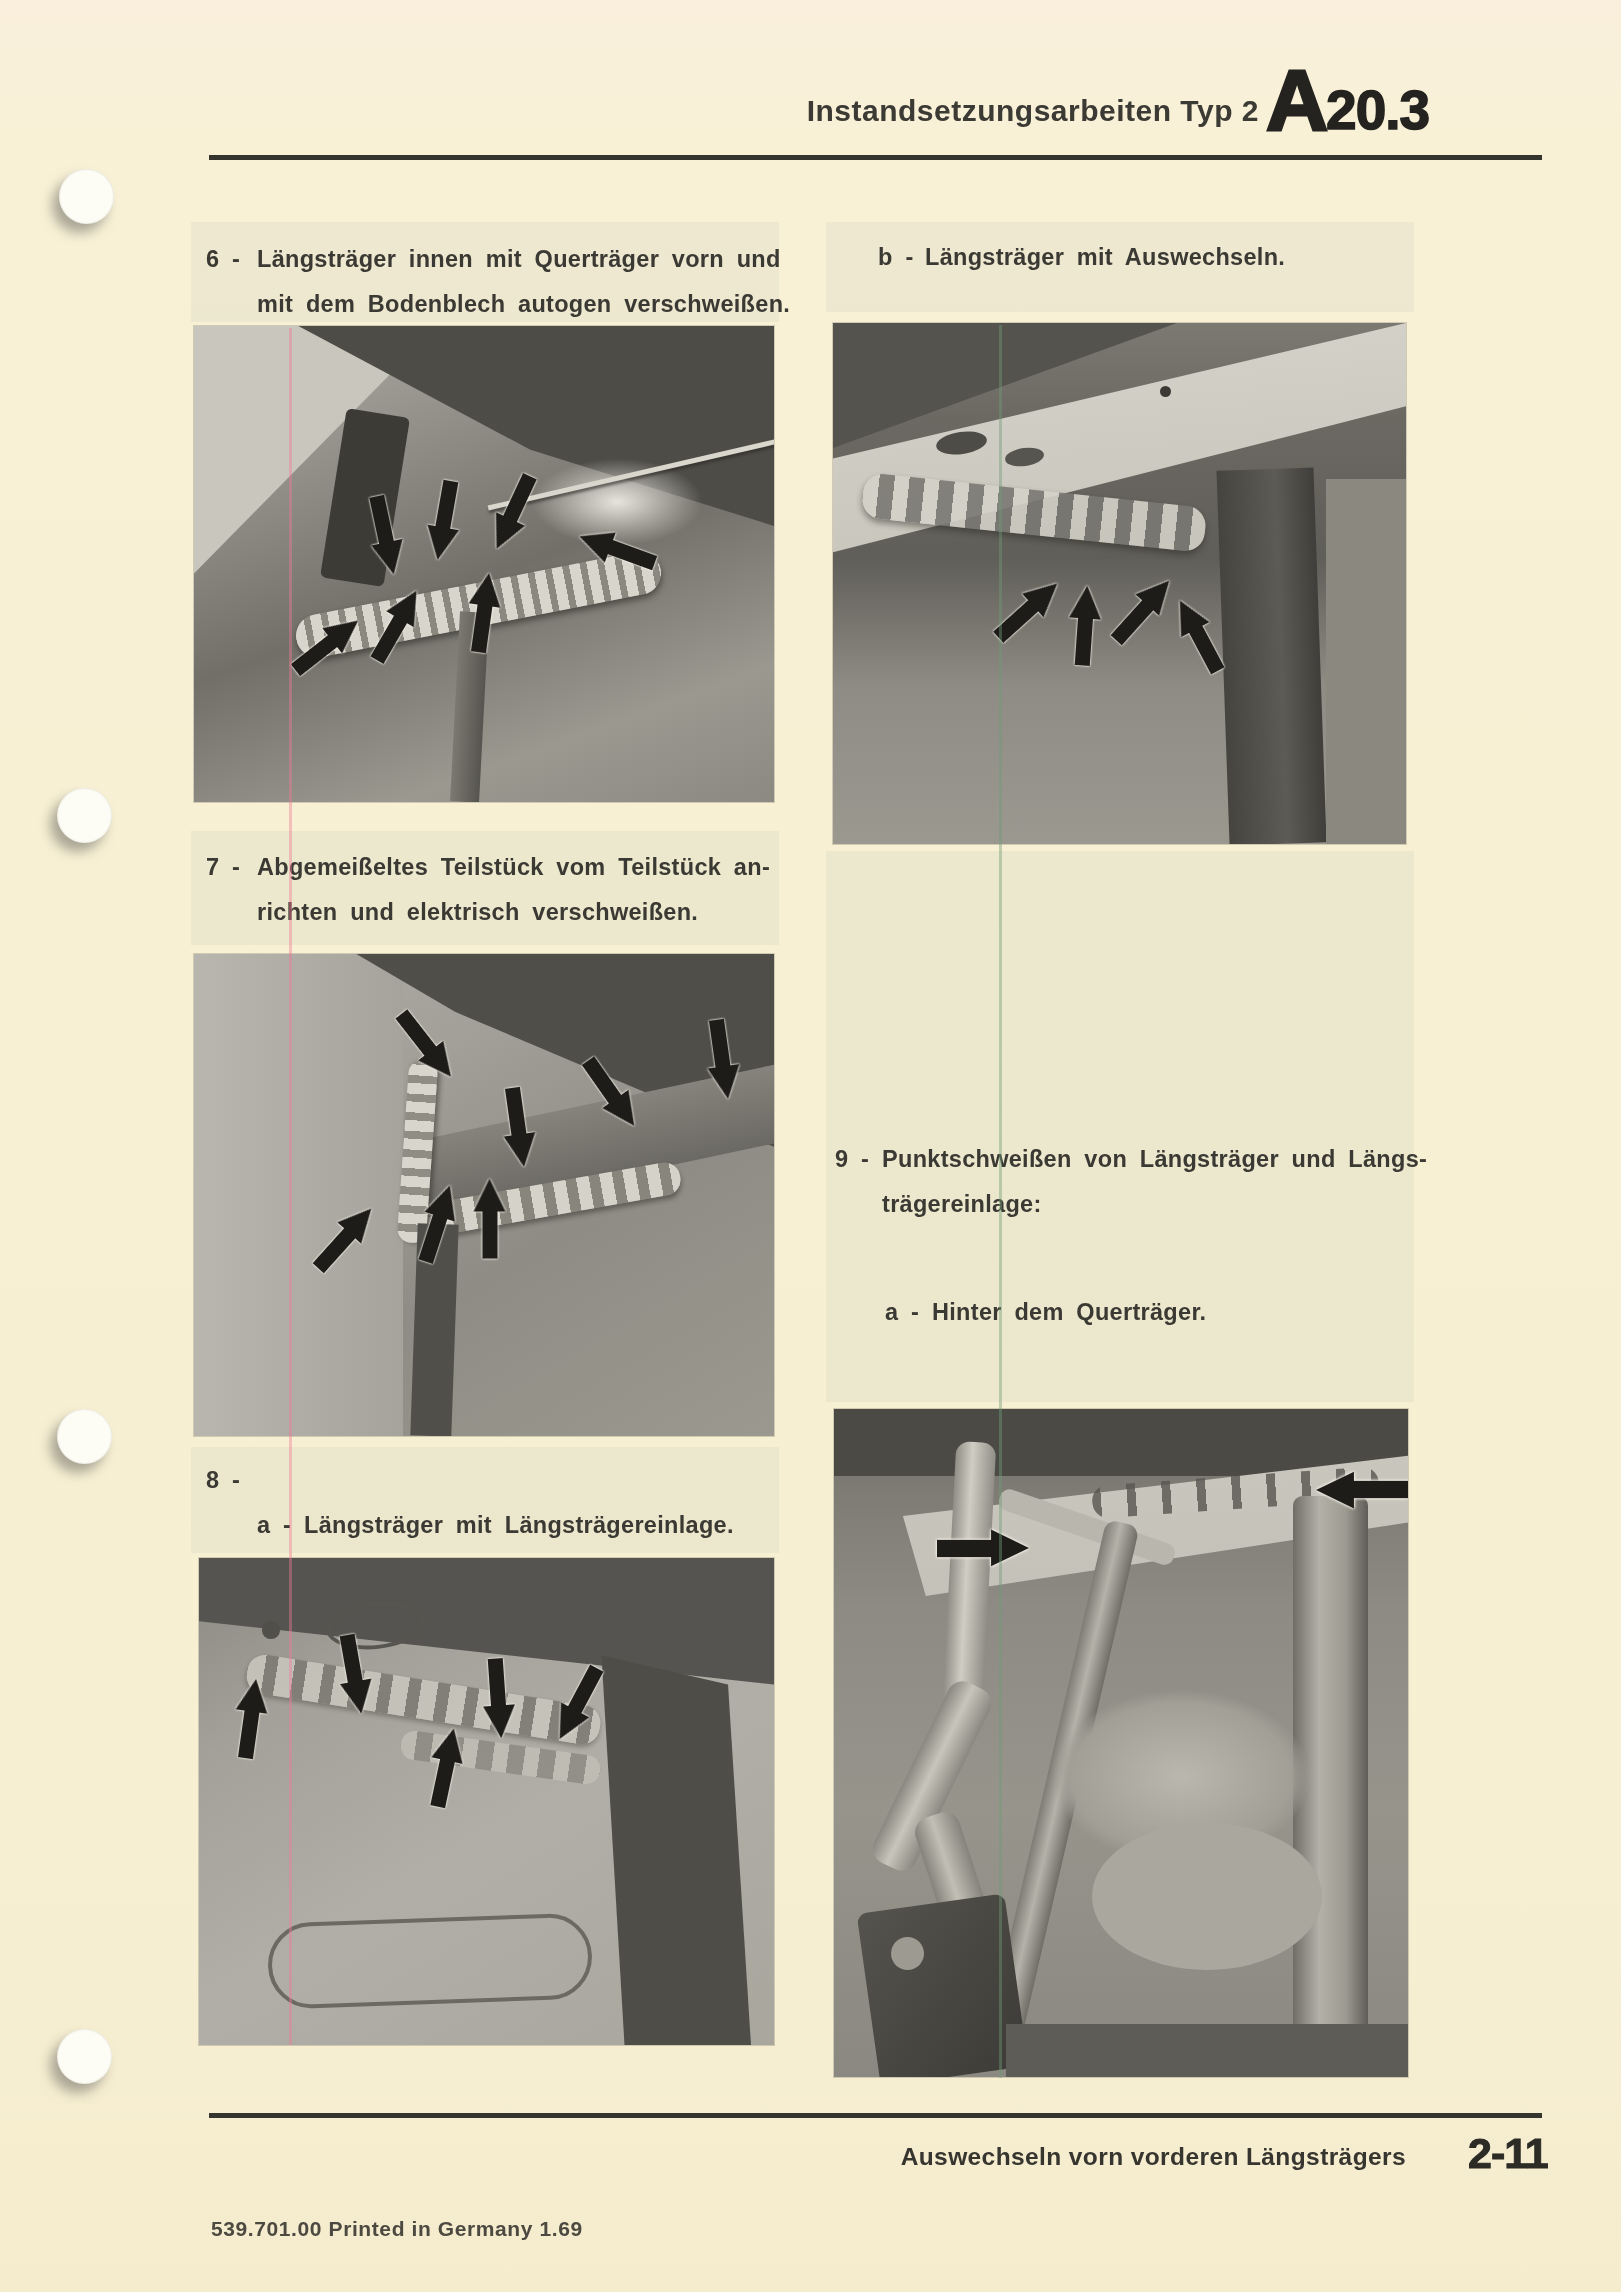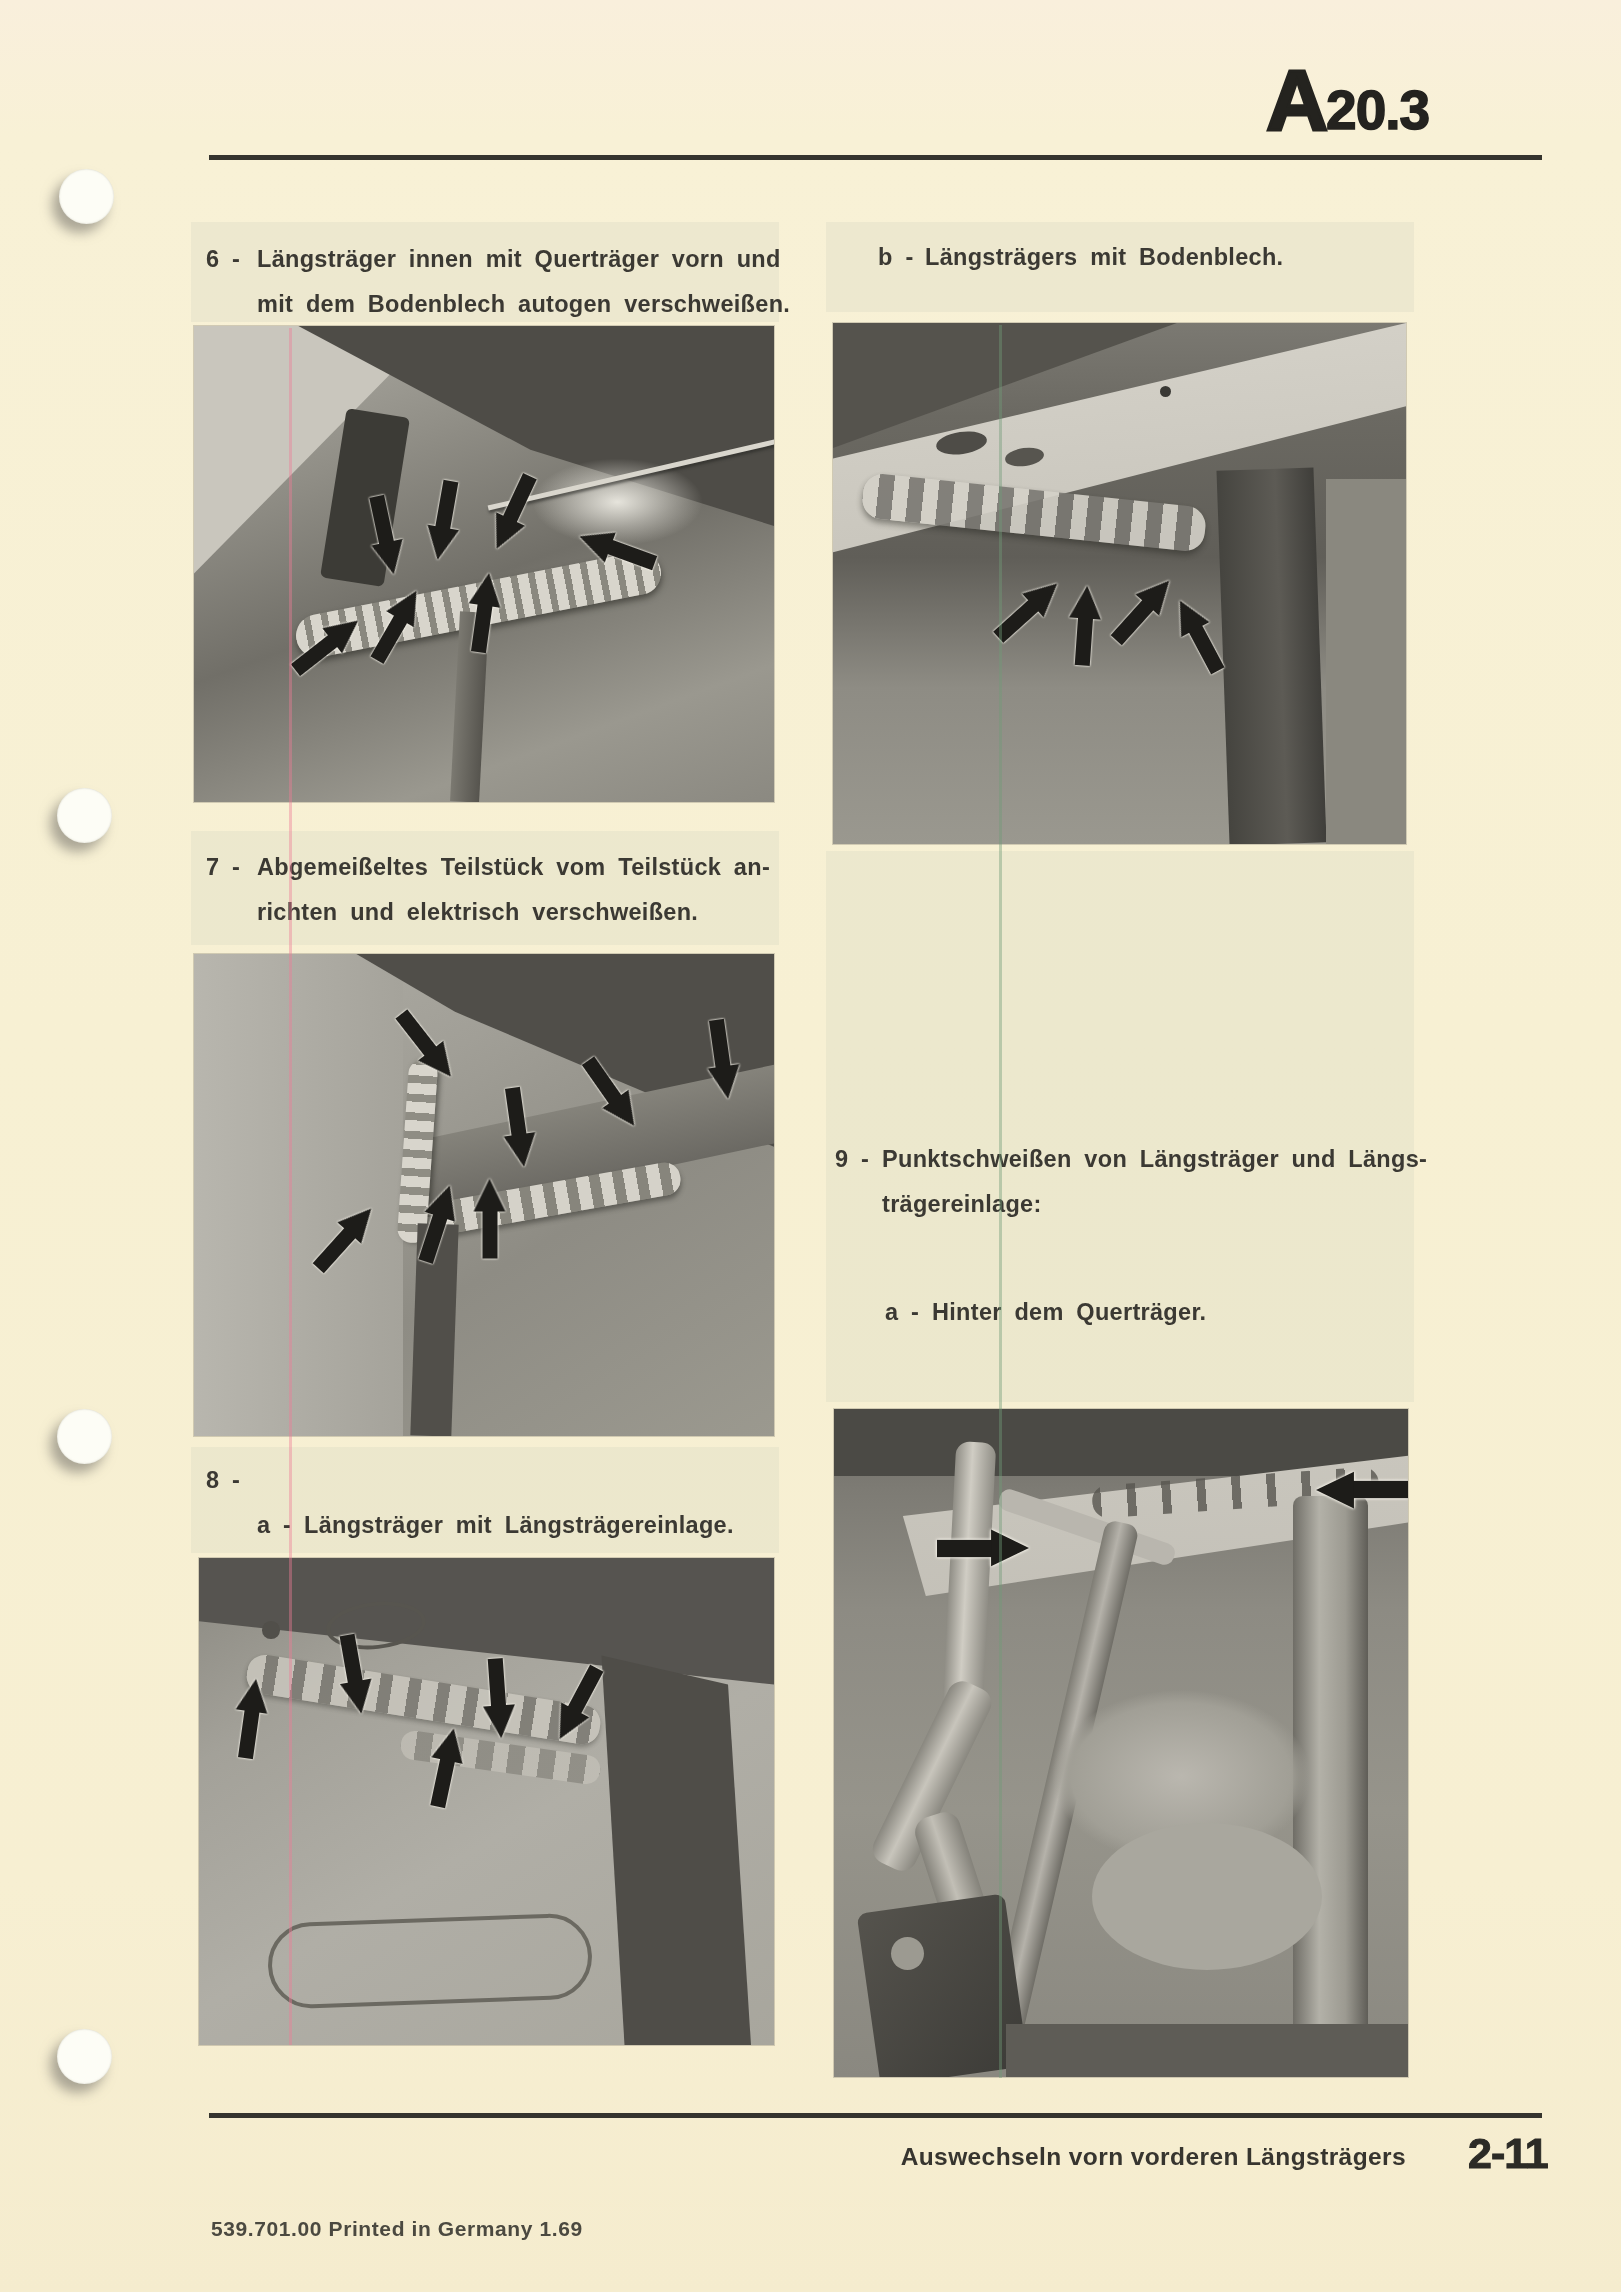--- a/index.html
+++ b/index.html
@@ -45,40 +45,41 @@
   <div class="hole" style="left:57px;top:788px;"></div>
   <div class="hole" style="left:57px;top:1409px;"></div>
   <div class="hole" style="left:57px;top:2029px;"></div>
 
   <div class="tint" style="left:191px;top:222px;width:588px;height:100px;"></div>
   <div class="tint" style="left:826px;top:222px;width:588px;height:90px;"></div>
   <div class="tint" style="left:191px;top:831px;width:588px;height:114px;"></div>
   <div class="tint" style="left:826px;top:851px;width:588px;height:551px;"></div>
   <div class="tint" style="left:191px;top:1447px;width:588px;height:106px;"></div>
 
+  <div class="hdr-title">Instandsetzungsarbeiten Typ 2</div>
   <div class="hdr-code">
     <span class="big-a">A</span>
       <span class="code-num">20.3</span>
   </div>
   <div class="rule" style="top:155px;"></div>
 
   <div class="step" style="left:206px;top:237px;">
     <div class="sline">
         <span class="lbl">6 -</span>
         <span>Längsträger innen mit Querträger vorn und</span>
       </div>
     <div class="sline ind">
         <span>mit dem Bodenblech autogen verschweißen.</span>
       </div>
   </div>
 
   <div class="step" style="left:878px;top:235px;">
     <div class="sline">
         <span class="lbl lbl2">b -</span>
-        <span>Längsträgers mit Bodenblech.</span>
+        <span>Längsträger mit Auswechseln.</span>
       </div>
   </div>
 
   <div class="photo" style="left:194px;top:326px;width:580px;height:476px;">
     <div class="shp" style="left:0;top:0;width:100%;height:100%;background:linear-gradient(160deg,#b2b0a8 0%,#908e86 28%,#716f68 52%,#9a988f 80%,#8b8981 100%);"></div>
     <div class="shp" style="left:0;top:0;width:100%;height:100%;background:#c9c6bd;clip-path:polygon(0 0,42% 0,0 52%);"></div>
     <div class="shp" style="left:0;top:0;width:100%;height:100%;background:#4e4c47;clip-path:polygon(18% 0,100% 0,100% 42%,58% 26%);"></div>
     <div class="shp" style="left:24%;top:18%;width:11%;height:36%;background:#3c3b36;transform:rotate(9deg);border-radius:5.9px;"></div>
     <div class="shp" style="left:52%;top:24%;width:42%;height:26%;background:radial-gradient(closest-side,rgba(236,234,226,0.95),rgba(236,234,226,0) 70%);"></div>
     <div class="shp" style="left:50%;top:30%;width:56%;height:4.9px;background:#d9d6cd;box-shadow:0 2.9px 2.9px rgba(40,40,36,0.6);transform:rotate(-13deg);"></div>

